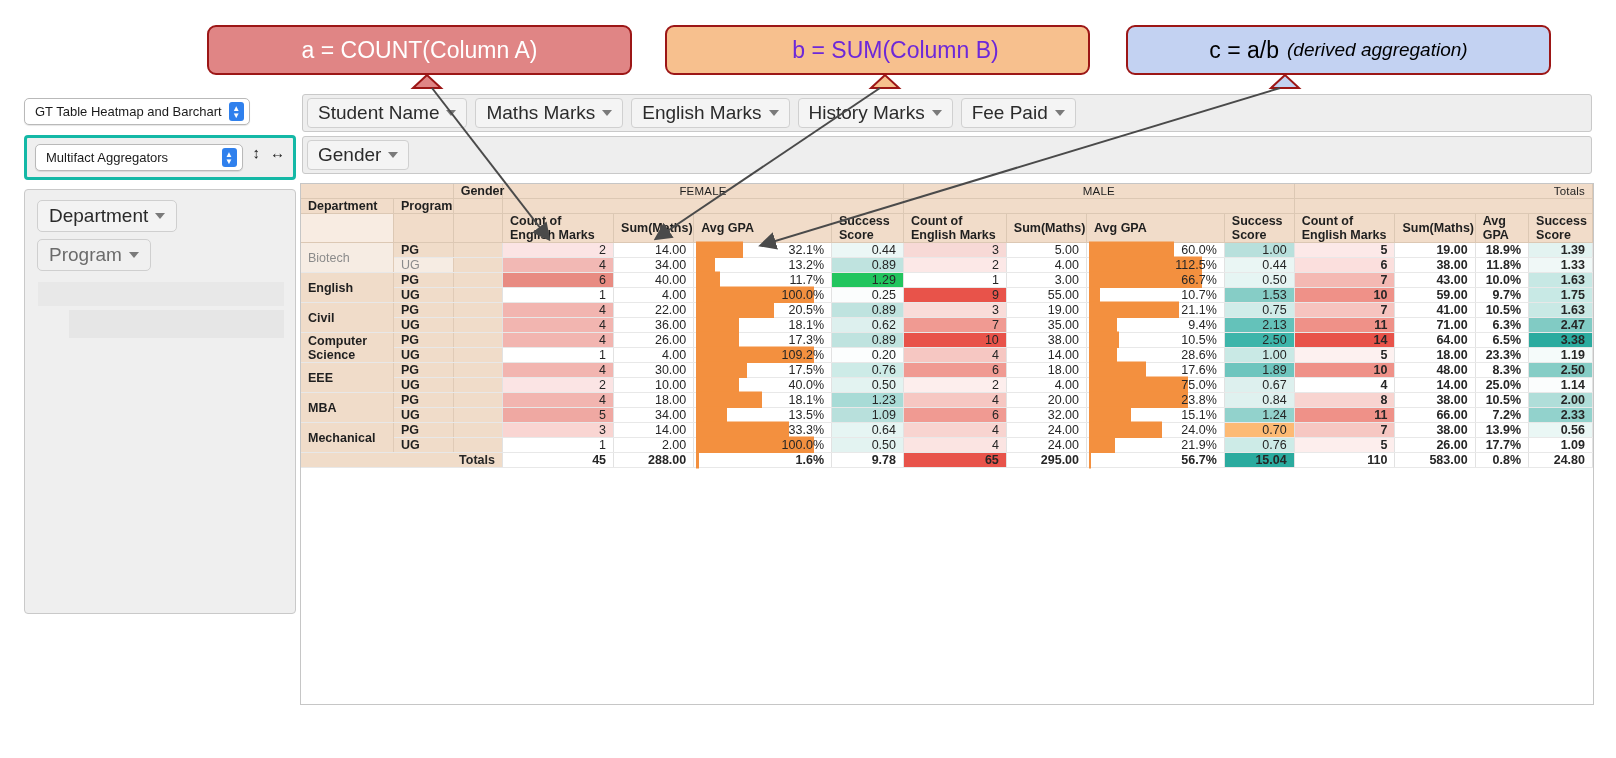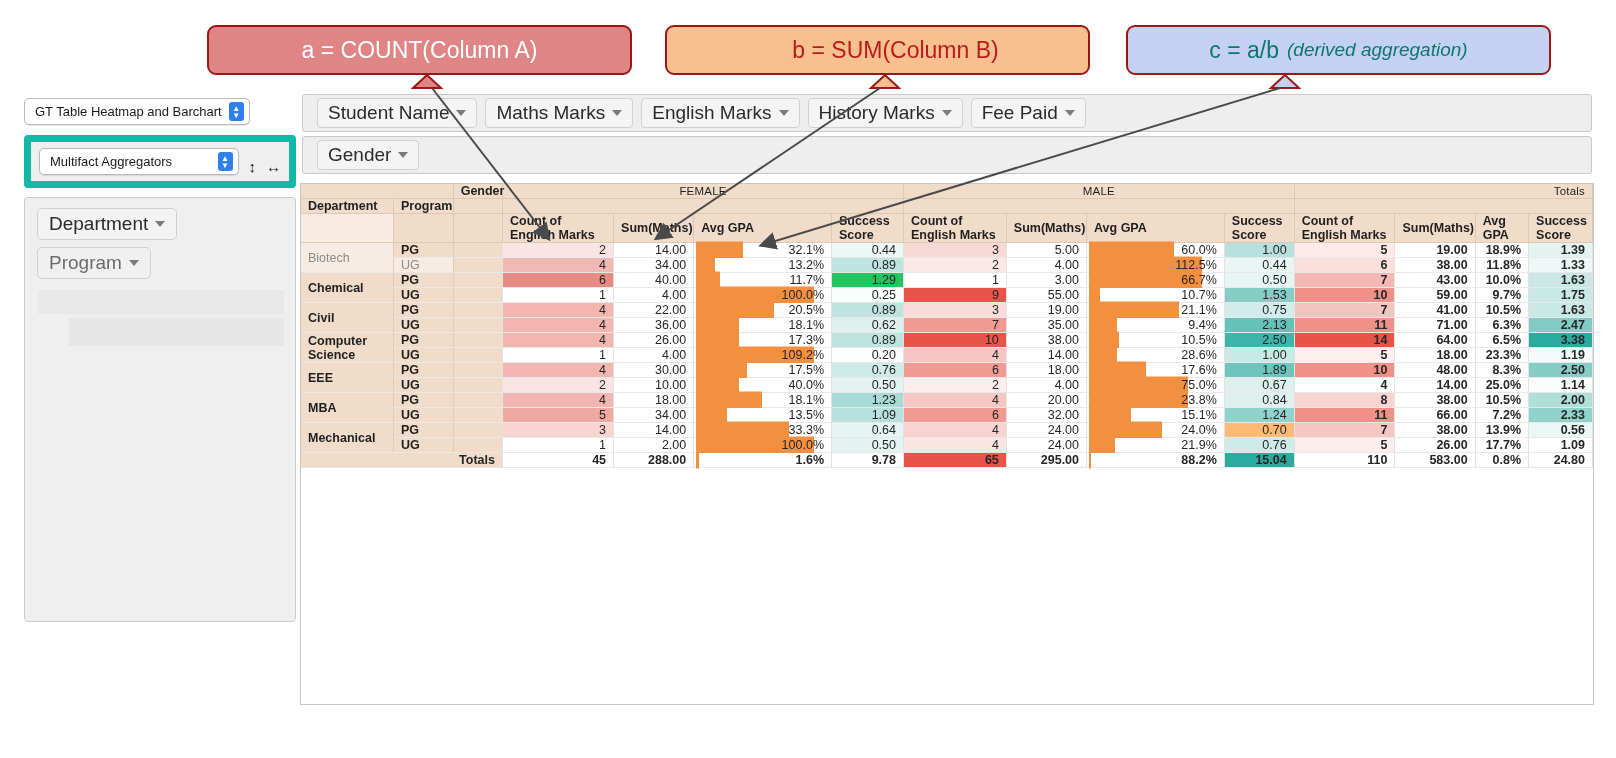--- a/index.html
+++ b/index.html
@@ -12,41 +12,41 @@
     position:relative;
   }
   
   .callout-layer{position:absolute;left:0;top:0;width:1616px;height:608px;pointer-events:none;z-index:40;}
   .callout{
     position:absolute;border:2px solid #9c1616;border-radius:9px;
     display:flex;align-items:center;justify-content:center;
     font-size:23px;box-sizing:border-box;z-index:42;pointer-events:auto;
   }
   .callout.a{left:207px;top:25px;width:425px;height:50px;background:#e08585;color:#ffffff;}
-  .callout.b{left:665px;top:25px;width:425px;height:50px;background:#f7c08e;color:#b91c1c;padding-left:36px;}
-  .callout.c{left:1126px;top:25px;width:425px;height:50px;background:#c3d2f2;color:#0f766e;}
+  .callout.b{left:665px;top:25px;width:425px;height:50px;background:#f7c08e;color:#6d28d9;padding-left:36px;}
+  .callout.c{left:1126px;top:25px;width:425px;height:50px;background:#c3d2f2;color:#000000;}
   .callout .ital{font-style:italic;font-size:19px;margin-left:8px;}
   svg.arrows{position:absolute;left:0;top:0;width:1616px;height:758px;overflow:visible;}
 
   
   .left-col{position:absolute;left:24px;top:98px;width:312px;}
   .src-select{
     display:inline-flex;align-items:center;gap:7px;
     background:#ffffff;border:1px solid #b9b9b9;border-radius:5px;
     padding:3px 5px 3px 10px;font-size:13px;color:#1b1b1b;
     box-shadow:0 1px 1px rgba(0,0,0,.10);
   }
   .stepper{
     width:15px;height:19px;border-radius:3px;background:#2f80ed;
     display:flex;flex-direction:column;align-items:center;justify-content:center;
     color:#fff;font-size:8px;line-height:7px;flex:none;
   }
   .agg-row{
-    margin-top:10px;background:#efefef;border:7px solid #14b8a6;border-radius:4px;
-    padding:6px 8px;display:flex;align-items:flex-end;gap:10px;width:272px;box-sizing:border-box;
+    margin-top:10px;background:#efefef;border:3px solid #14b8a6;border-radius:4px;
+    padding:6px 8px;display:flex;align-items:flex-start;gap:10px;width:272px;box-sizing:border-box;
   }
   .agg-select{
     flex:1;display:flex;align-items:center;justify-content:space-between;
     background:#fff;border:1px solid #b9b9b9;border-radius:5px;
     padding:3px 5px 3px 10px;font-size:13px;color:#1b1b1b;
     box-shadow:0 1px 1px rgba(0,0,0,.10);
   }
   .resz{font-size:15px;color:#222;}
   .drop-panel{
     margin-top:9px;width:272px;height:425px;box-sizing:border-box;
@@ -60,21 +60,21 @@
   }
   .pill.dim{color:#6b6b6b;background:#f0f0f0;}
   .caret{width:0;height:0;border-left:5px solid transparent;border-right:5px solid transparent;border-top:6px solid #7a7a7a;}
   .ghost1{position:absolute;left:13px;top:92px;width:246px;height:24px;background:#e8e8e8;}
   .ghost2{position:absolute;left:44px;top:120px;width:215px;height:28px;background:#e6e6e6;}
 
   
   .fieldbar{
     position:absolute;left:302px;box-sizing:border-box;
     background:#eeeeee;border:1px solid #c9c9c9;border-radius:3px;
-    display:flex;align-items:center;gap:8px;padding:0 14px;
+    display:flex;align-items:center;gap:8px;padding:0 4px;
   }
   .fieldbar.row1{top:94px;width:1290px;height:38px;}
   .fieldbar.row2{top:136px;width:1290px;height:38px;}
   .fpill{
     display:inline-flex;align-items:center;gap:7px;
     background:#f4f4f4;border:1px solid #d0d0d0;border-radius:4px;
     padding:3px 10px;font-size:19px;color:#2b2b2b;
   }
 
   
@@ -258,21 +258,21 @@
             <span class="bar" style="width:113.28px"></span>
             <span class="barlabel">112.5%</span>
           </td>
           <td class="num" style="background:#eaf6f4">0.44</td>
           <td class="num bold" style="background:#fbdfdd">6</td>
           <td class="num bold">38.00</td>
           <td class="num bold">11.8%</td>
           <td class="num bold" style="background:#f0f8f7">1.33</td>
         </tr>
         <tr>
-          <td rowspan="2" class="rowhdr sep-top">Chemical</td>
+          <td rowspan="2" class="rowhdr sep-top">English</td>
           <td class="rowhdr">PG</td>
           <td style="background:#f0dcc9"></td>
           <td class="num" style="background:#e88b82">6</td>
           <td class="num">40.00</td>
           <td class="barcell">
             <span class="bar" style="width:23.599999999999998px"></span>
             <span class="barlabel">11.7%</span>
           </td>
           <td class="num" style="background:#22c55e">1.29</td>
           <td class="num" style="background:#ffffff">1</td>
@@ -540,21 +540,21 @@
           <td class="num val">288.00</td>
           <td class="barcell num val">
             <span class="bar" style="width:2.36px"></span>
             <span class="barlabel">1.6%</span>
           </td>
           <td class="num val">9.78</td>
           <td class="num" style="background:#e8534a">65</td>
           <td class="num val">295.00</td>
           <td class="barcell num val">
             <span class="bar" style="width:2.36px"></span>
-            <span class="barlabel">88.2%</span>
+            <span class="barlabel">56.7%</span>
           </td>
           <td class="num" style="background:#2bab9f">15.04</td>
           <td class="num val">110</td>
           <td class="num val">583.00</td>
           <td class="num val">0.8%</td>
           <td class="num val">24.80</td>
         </tr>
       </tbody>
   </table>
 </div>

